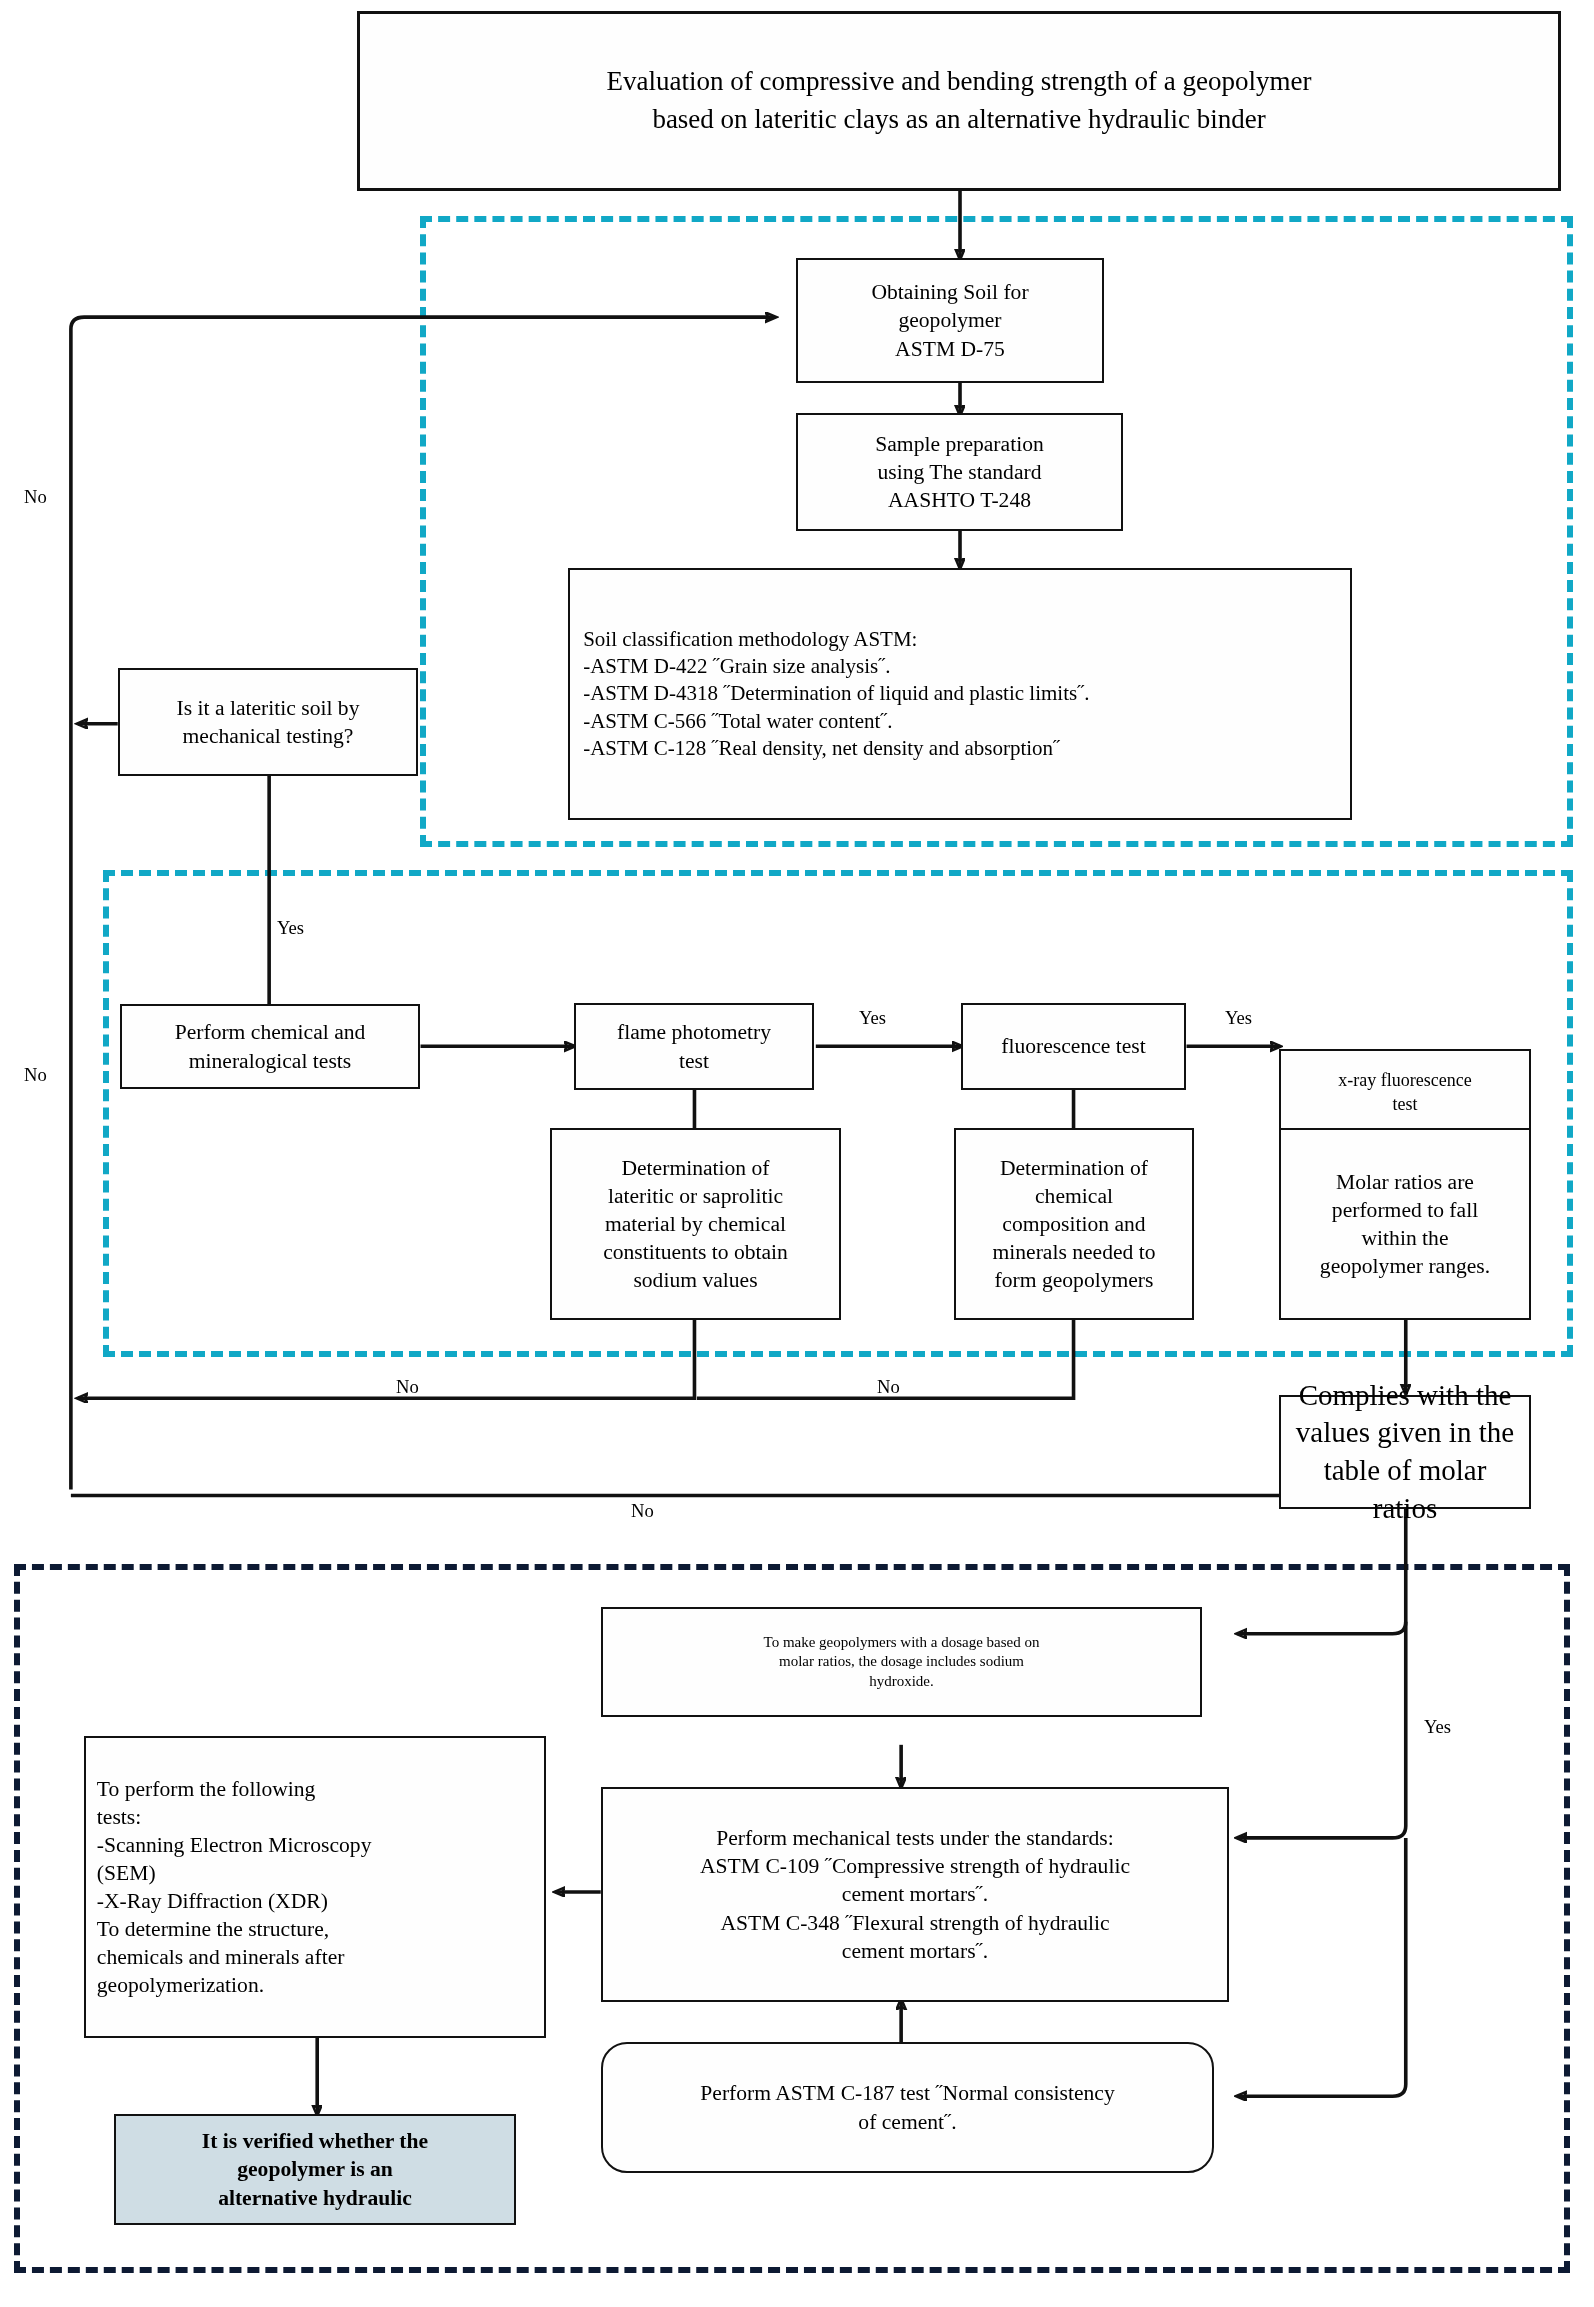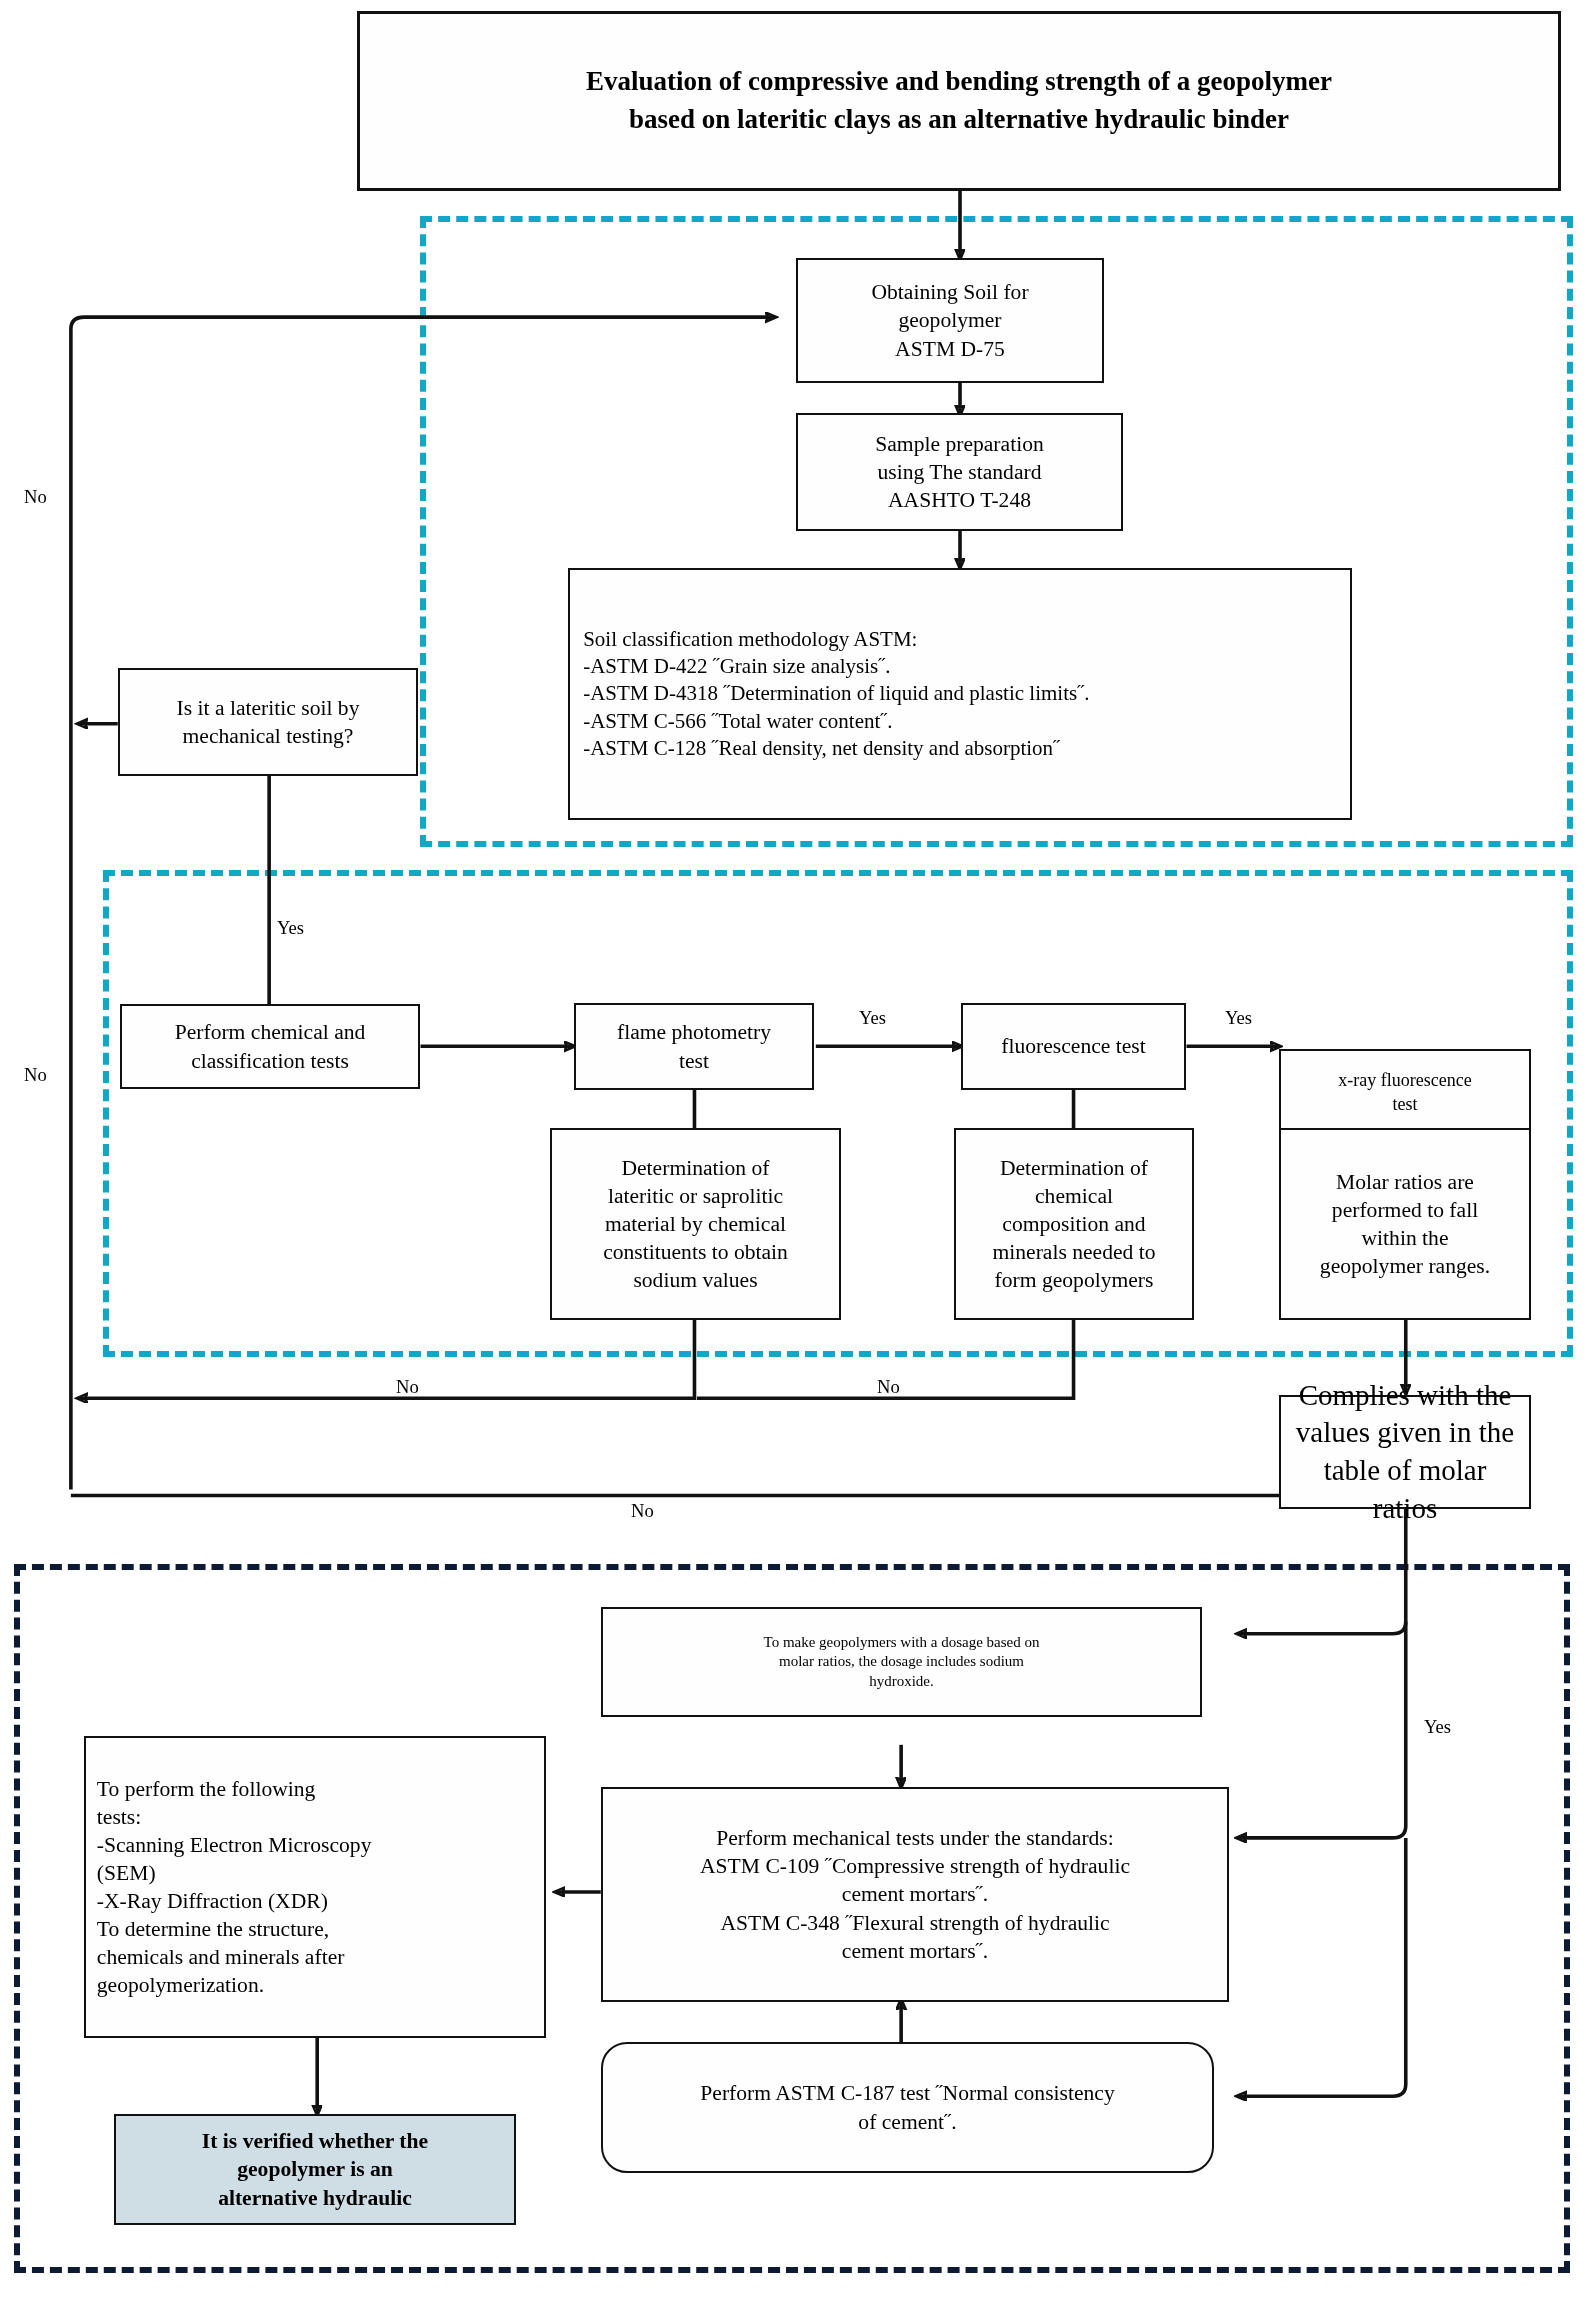--- a/index.html
+++ b/index.html
@@ -18,21 +18,21 @@
     justify-content:center;
     text-align:center;
     line-height:1.30;
     padding:4.8px 7.2px;
     white-space:pre-line;
     z-index:5;
   }
   .node.left{text-align:left;justify-content:flex-start;}
   .title-box{
     border:3px solid #111;
-    font-weight:bold;
+    font-weight:normal;
     font-size:27px;
     line-height:1.40;
   }
   .shaded{background:#cfdde4;font-weight:bold;}
 
   
   .region{
     position:absolute;
     box-sizing:border-box;
     background:transparent;
@@ -137,21 +137,21 @@
   <div class="node left" style="left:568px;top:568px;width:784px;height:252px;font-size:21px;padding:10.8px 13.2px;">Soil classification methodology ASTM:
 -ASTM D-422 ˝Grain size analysis˝.
  -ASTM D-4318 ˝Determination of liquid and plastic limits˝.
 -ASTM C-566 ˝Total water content˝.
 -ASTM C-128 ˝Real density, net density and absorption˝</div>
 
   <div class="node" style="left:118px;top:668px;width:300px;height:108px;font-size:21.6px;">Is it a lateritic soil by
 mechanical testing?</div>
 
   <div class="node" style="left:120px;top:1004px;width:300px;height:85px;font-size:21.6px;">Perform chemical and
-classification tests</div>
+mineralogical tests</div>
 
   <div class="node" style="left:574px;top:1003px;width:240px;height:87px;font-size:21.6px;">flame photometry
 test</div>
 
   <div class="node" style="left:961px;top:1003px;width:225px;height:87px;font-size:21.6px;">fluorescence test</div>
 
   <div class="node" style="left:1279px;top:1049px;width:252px;height:87px;font-size:18px;">x-ray fluorescence
 test</div>
 
   <div class="node" style="left:550px;top:1128px;width:291px;height:192px;font-size:21.6px;">Determination of

